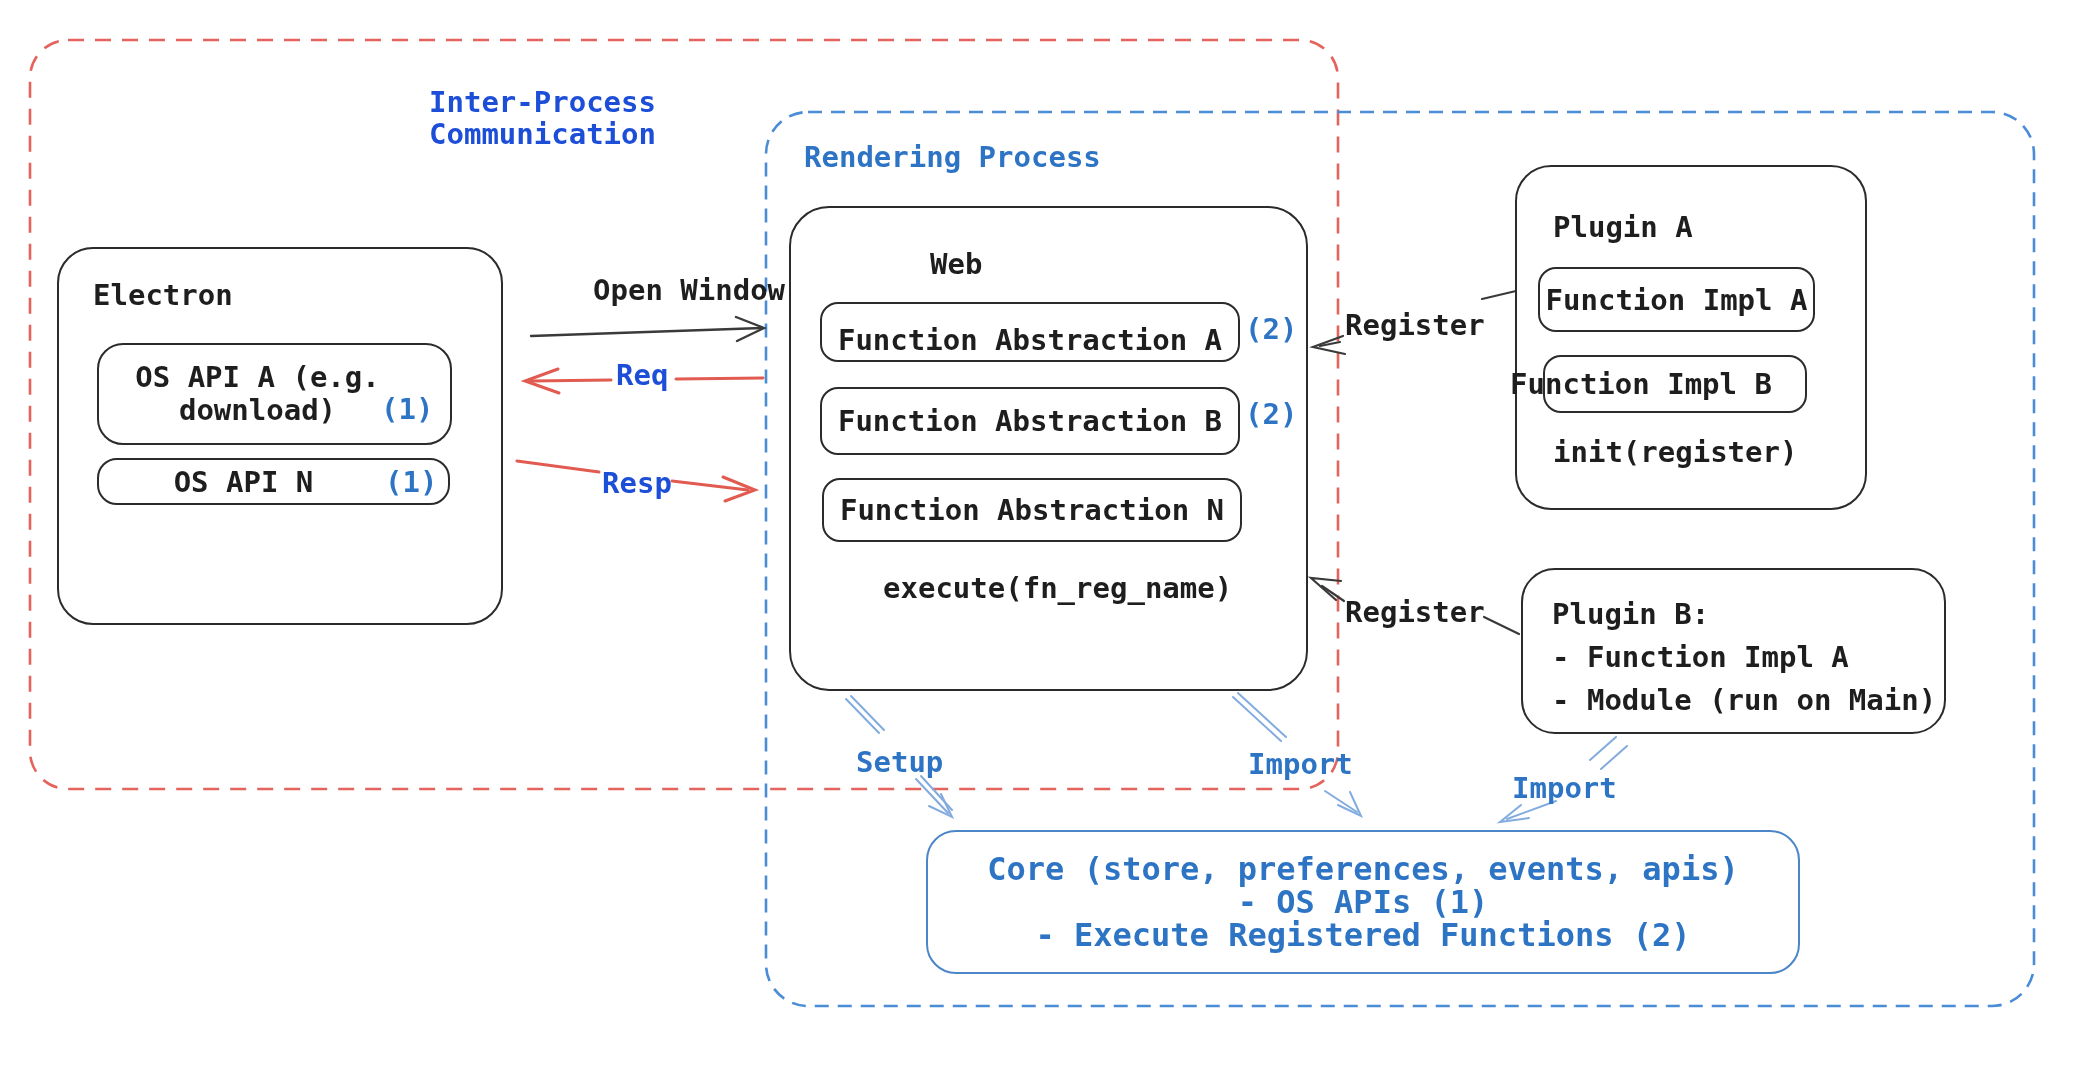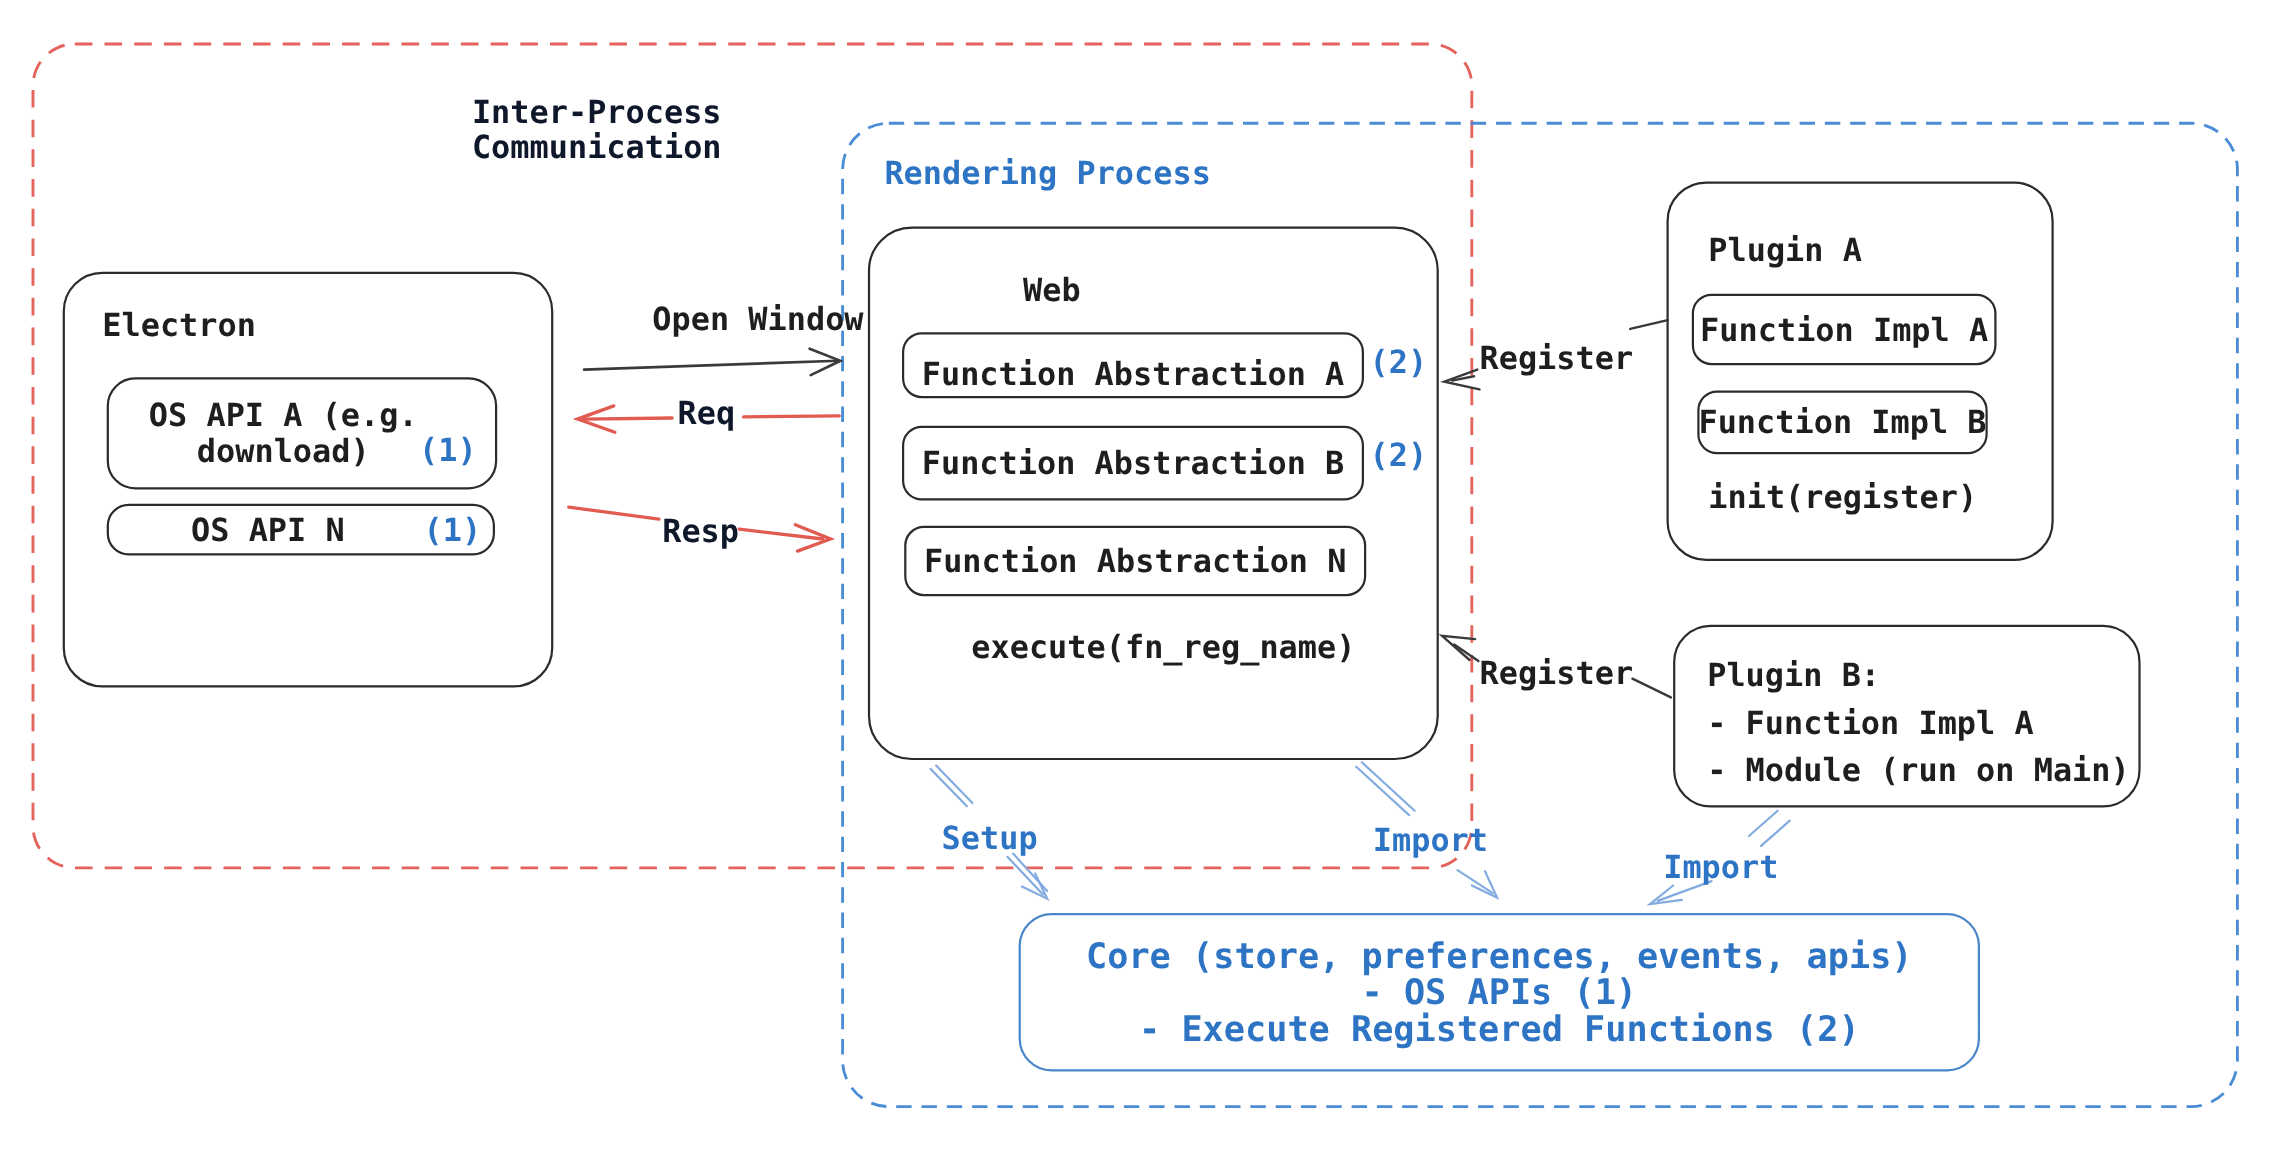--- a/index.html
+++ b/index.html
@@ -30,21 +30,21 @@
     position:absolute;
     display:flex;
     align-items:center;
     justify-content:center;
     font-size:29px;
     font-weight:600;
     color:#1e1e1e;
     white-space:pre;
     box-sizing:border-box;
   }
-  .red-txt{color:#0f172a;}
+  .red-txt{color:#1d4ed8;}
   .blue-txt{color:#2e74c4;}
   .ref{position:absolute;font-size:29px;font-weight:600;color:#2e74c4;white-space:pre;}
   .lh43{line-height:43px;}
   .core-lines{
     position:absolute;
     left:926px;top:830px;width:874px;height:144px;
     display:flex;flex-direction:column;align-items:center;justify-content:center;
     font-size:32px;line-height:33px;font-weight:600;color:#2e74c4;
     text-align:center;white-space:pre;
   }
@@ -140,21 +140,21 @@
 
   <div class="lbl" style="left:839px;top:572px;margin-left:44px;">execute(fn_reg_name)</div>
 
   <div class="box" style="left:1515px;top:165px;width:352px;height:345px;border-radius:36px;"></div>
   <div class="lbl" style="left:1553px;top:211px;">Plugin A</div>
 
   <div class="box" style="left:1538px;top:267px;width:277px;height:65px;border-radius:18px;"></div>
   <div class="center-txt" style="left:1538px;top:267px;width:277px;height:65px;border-radius:31px;">Function Impl A</div>
 
   <div class="box" style="left:1543px;top:355px;width:264px;height:58px;border-radius:18px;"></div>
-  <div class="center-txt" style="left:1543px;top:355px;width:264px;height:58px;">Function Impl B</div>
+  <div class="center-txt" style="left:1509px;top:355px;width:264px;height:58px;">Function Impl B</div>
 
   <div class="lbl" style="left:1553px;top:436px;">init(register)</div>
 
   <div class="box" style="left:1521px;top:568px;width:425px;height:166px;border-radius:34px;"></div>
   <div class="lbl lh43" style="left:1552px;top:593px;"><span>Plugin B:</span>
 <span>- Function Impl A</span>
 <span>- Module (run on Main)</span></div>
 
   <div class="box blue-box" style="left:926px;top:830px;width:874px;height:144px;border-radius:30px;"></div>
   <div class="core-lines"><span>Core (store, preferences, events, apis)</span><span>- OS APIs (1)</span><span>- Execute Registered Functions (2)</span></div>

